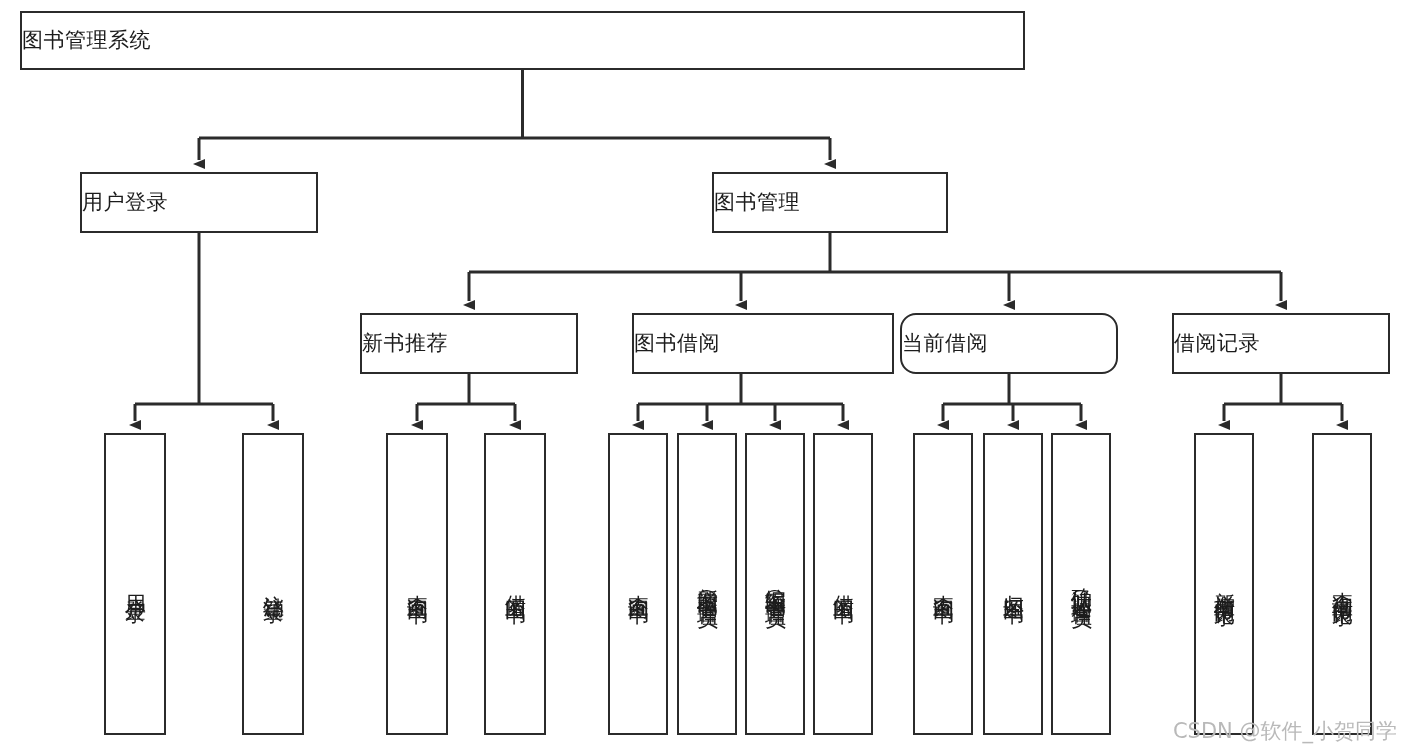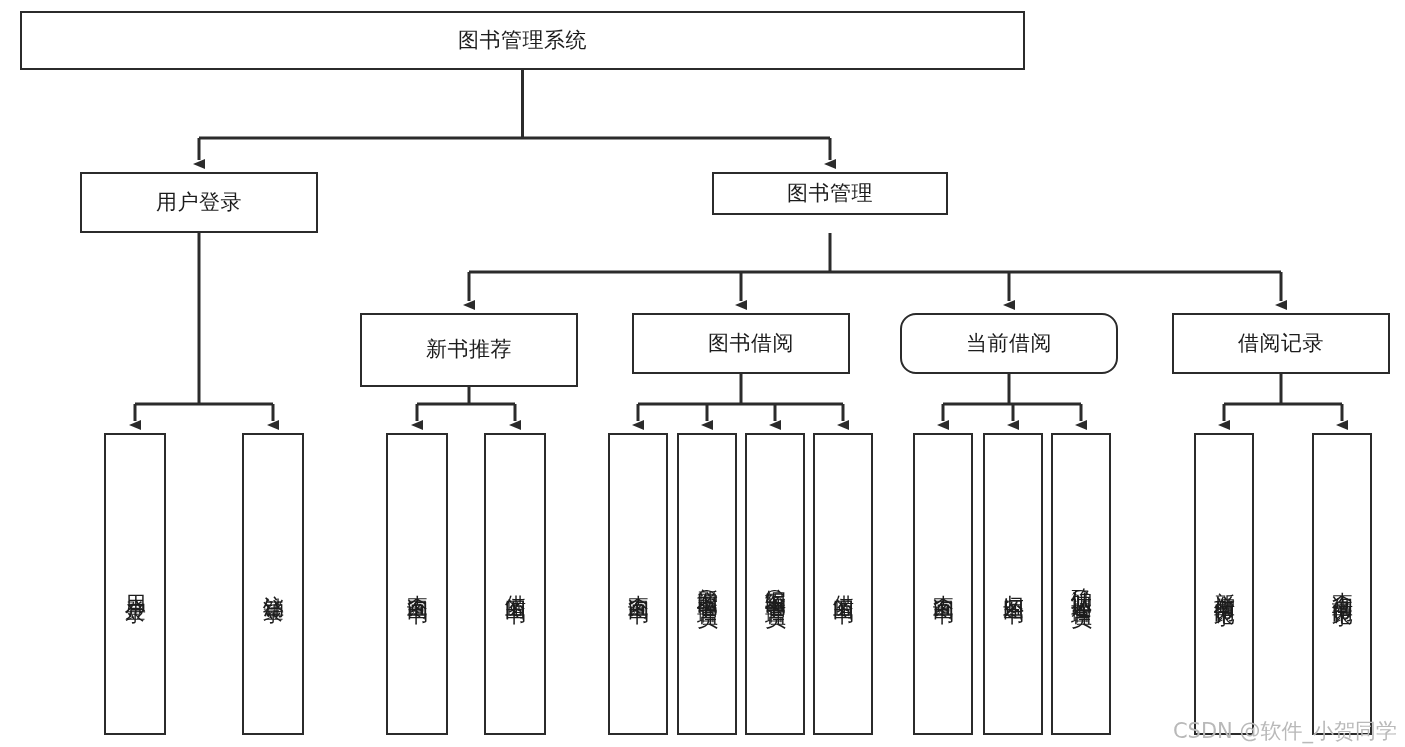--- a/index.html
+++ b/index.html
@@ -22,21 +22,21 @@
     width: 1405px;
     height: 747px;
   }
   .node-box {
     position: absolute;
     box-sizing: border-box;
     background: #ffffff;
     border: 2px solid #2b2b2b;
     display: flex;
     align-items: center;
-    justify-content: center;
+    justify-content: flex-start;
     overflow: hidden;
   }
   .node-label {
     font-family: "DejaVu Sans", "Liberation Sans", sans-serif;
     color: #1c1c1c;
     line-height: 1.02;
     text-align: center;
     letter-spacing: 0.5px;
     white-space: nowrap;
   }
@@ -118,27 +118,27 @@
         <line x1="1342" y1="404" x2="1342" y2="421" stroke="#2b2b2b" stroke-width="3" marker-end="url(#arrowhead)"></line>
       </g>
   </svg>
   <div id="node-layer">
       <div class="node-box horiz" style="left: 20px; top: 11px; width: 1005px; height: 59px;">
         <span class="node-label">图书管理系统</span>
       </div>
       <div class="node-box horiz" style="left: 80px; top: 172px; width: 238px; height: 61px;">
         <span class="node-label">用户登录</span>
       </div>
-      <div class="node-box horiz" style="left: 712px; top: 172px; width: 236px; height: 43px;">
+      <div class="node-box horiz" style="left: 712px; top: 172px; width: 236px; height: 61px;">
         <span class="node-label">图书管理</span>
       </div>
-      <div class="node-box horiz" style="left: 360px; top: 313px; width: 218px; height: 74px;">
+      <div class="node-box horiz" style="left: 360px; top: 313px; width: 218px; height: 61px;">
         <span class="node-label">新书推荐</span>
       </div>
-      <div class="node-box horiz" style="left: 632px; top: 313px; width: 218px; height: 61px; padding-left: 20px;">
+      <div class="node-box horiz" style="left: 632px; top: 313px; width: 262px; height: 61px;">
         <span class="node-label">图书借阅</span>
       </div>
       <div class="node-box horiz" style="left: 900px; top: 313px; width: 218px; height: 61px; border-radius: 16px;">
         <span class="node-label">当前借阅</span>
       </div>
       <div class="node-box horiz" style="left: 1172px; top: 313px; width: 218px; height: 61px;">
         <span class="node-label">借阅记录</span>
       </div>
       <div class="node-box vert" style="left: 104px; top: 433px; width: 62px; height: 302px;">
         <span class="node-label">用户登录</span>

